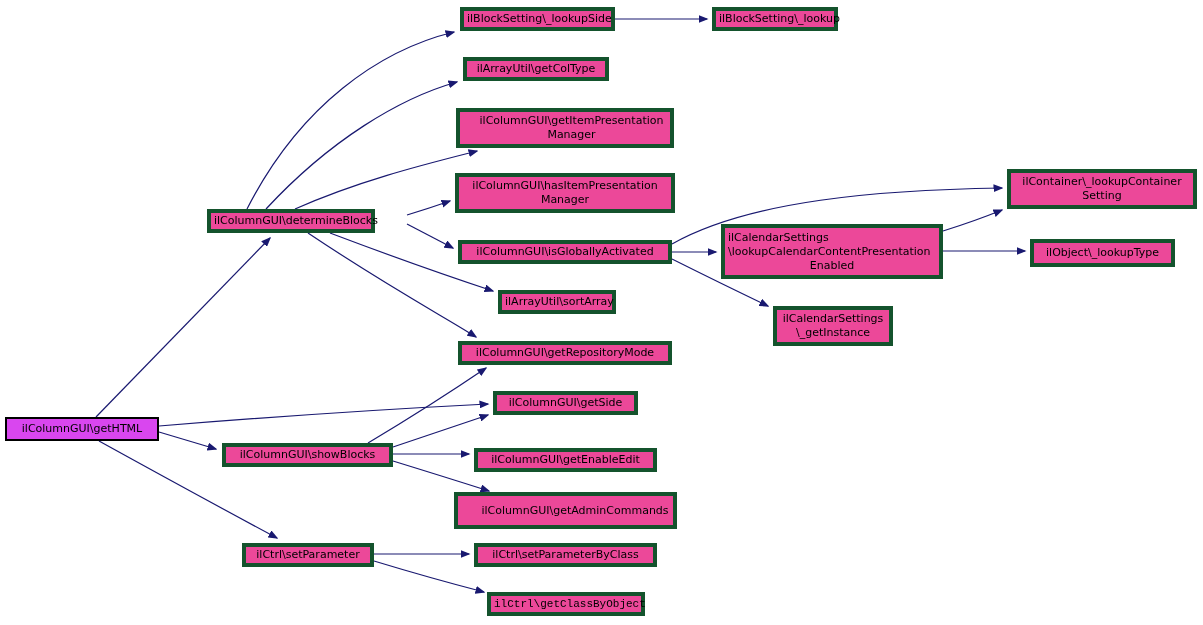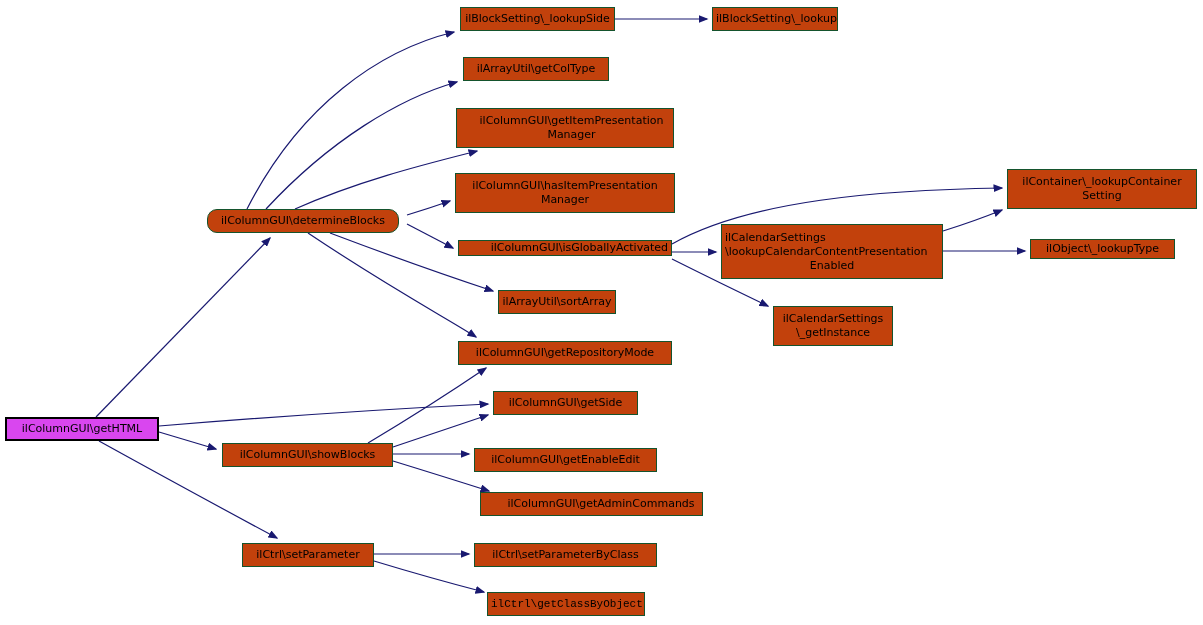--- a/index.html
+++ b/index.html
@@ -18,22 +18,22 @@
     width: 100%; height: 100%;
   }
   .node-layer {
     position: absolute;
     left: 0; top: 0;
     width: 100%; height: 100%;
   }
   .node {
     position: absolute;
     box-sizing: border-box;
-    background: #c2410c;
-    border: 1px solid #14532d;
+    background: #ec4899;
+    border: 4px solid #14532d;
     color: #000000;
     font-size: 11px;
     display: flex;
     flex-direction: column;
     justify-content: center;
     padding: 0 3px;
     cursor: pointer;
   }
   .node-line {
     text-align: center;
@@ -77,21 +77,21 @@
       <path d="M393,447 Q440,431 488,415" fill="none" stroke="#191970" stroke-width="1.2" marker-end="url(#arr)"></path>
       <path d="M393,454 L469,454" fill="none" stroke="#191970" stroke-width="1.2" marker-end="url(#arr)"></path>
       <path d="M393,461 Q445,477 489,491" fill="none" stroke="#191970" stroke-width="1.2" marker-end="url(#arr)"></path>
       <path d="M374,554 L469,554" fill="none" stroke="#191970" stroke-width="1.2" marker-end="url(#arr)"></path>
       <path d="M374,561 Q430,578 484,592" fill="none" stroke="#191970" stroke-width="1.2" marker-end="url(#arr)"></path>
     </svg>
   <div class="node-layer">
       <div class="node highlight" style="left: 5px; top: 417px; width: 154px; height: 24px;">
         <div class="node-line">ilColumnGUI\getHTML</div>
       </div>
-      <div class="node" style="left: 207px; top: 209px; width: 192px; height: 24px; border-radius: 10px;">
+      <div class="node" style="left: 207px; top: 209px; width: 168px; height: 24px;">
         <div class="node-line">ilColumnGUI\determineBlocks</div>
       </div>
       <div class="node" style="left: 222px; top: 443px; width: 171px; height: 24px;">
         <div class="node-line">ilColumnGUI\showBlocks</div>
       </div>
       <div class="node" style="left: 242px; top: 543px; width: 132px; height: 24px;">
         <div class="node-line">ilCtrl\setParameter</div>
       </div>
       <div class="node" style="left: 460px; top: 7px; width: 155px; height: 24px;">
         <div class="node-line">ilBlockSetting\_lookupSide</div>
@@ -103,36 +103,36 @@
         <div class="node-line">ilArrayUtil\getColType</div>
       </div>
       <div class="node" style="left: 456px; top: 108px; width: 218px; height: 40px; padding-left: 16px;">
         <div class="node-line">ilColumnGUI\getItemPresentation</div>
         <div class="node-line">Manager</div>
       </div>
       <div class="node" style="left: 455px; top: 173px; width: 220px; height: 40px;">
         <div class="node-line">ilColumnGUI\hasItemPresentation</div>
         <div class="node-line">Manager</div>
       </div>
-      <div class="node" style="left: 458px; top: 240px; width: 214px; height: 16px; align-items: flex-end;">
+      <div class="node" style="left: 458px; top: 240px; width: 214px; height: 24px;">
         <div class="node-line">ilColumnGUI\isGloballyActivated</div>
       </div>
       <div class="node" style="left: 498px; top: 290px; width: 118px; height: 24px;">
         <div class="node-line">ilArrayUtil\sortArray</div>
       </div>
       <div class="node" style="left: 458px; top: 341px; width: 214px; height: 24px;">
         <div class="node-line">ilColumnGUI\getRepositoryMode</div>
       </div>
       <div class="node" style="left: 493px; top: 391px; width: 145px; height: 24px;">
         <div class="node-line">ilColumnGUI\getSide</div>
       </div>
       <div class="node" style="left: 474px; top: 448px; width: 183px; height: 24px;">
         <div class="node-line">ilColumnGUI\getEnableEdit</div>
       </div>
-      <div class="node" style="left: 480px; top: 492px; width: 223px; height: 24px; padding-left: 22px;">
+      <div class="node" style="left: 454px; top: 492px; width: 223px; height: 37px; padding-left: 22px;">
         <div class="node-line">ilColumnGUI\getAdminCommands</div>
       </div>
       <div class="node" style="left: 474px; top: 543px; width: 183px; height: 24px;">
         <div class="node-line">ilCtrl\setParameterByClass</div>
       </div>
       <div class="node" style="left: 487px; top: 592px; width: 158px; height: 24px; font-family: Liberation Mono, monospace;">
         <div class="node-line">ilCtrl\getClassByObject</div>
       </div>
       <div class="node" style="left: 721px; top: 224px; width: 222px; height: 55px;">
         <div class="node-line" style="text-align: left;">ilCalendarSettings</div>
@@ -140,17 +140,17 @@
         <div class="node-line" style="text-align: center;">Enabled</div>
       </div>
       <div class="node" style="left: 773px; top: 306px; width: 120px; height: 40px;">
         <div class="node-line">ilCalendarSettings</div>
         <div class="node-line">\_getInstance</div>
       </div>
       <div class="node" style="left: 1007px; top: 169px; width: 190px; height: 40px; align-items: center;">
         <div class="node-line">ilContainer\_lookupContainer</div>
         <div class="node-line">Setting</div>
       </div>
-      <div class="node" style="left: 1030px; top: 239px; width: 145px; height: 20px;">
+      <div class="node" style="left: 1030px; top: 239px; width: 145px; height: 28px;">
         <div class="node-line">ilObject\_lookupType</div>
       </div>
     </div>
 </div>
 
 </body></html>

